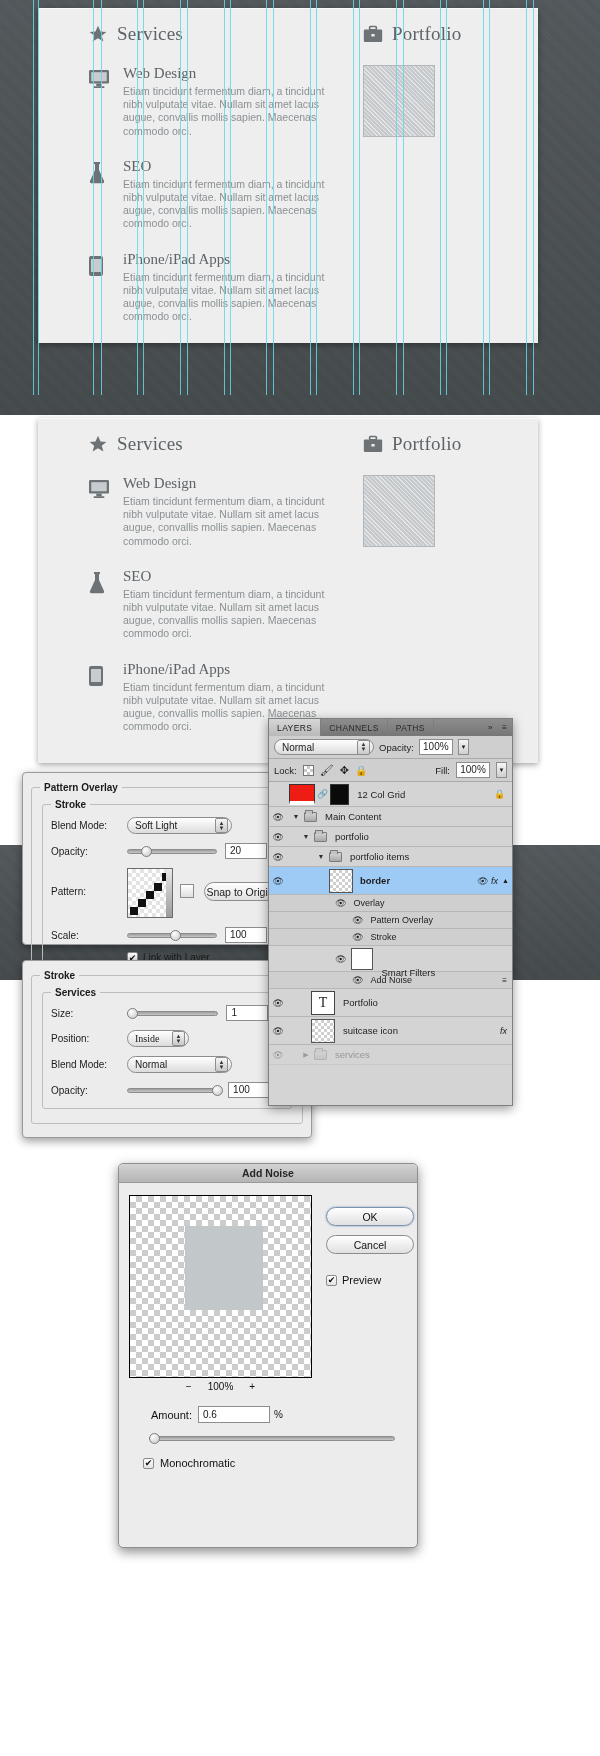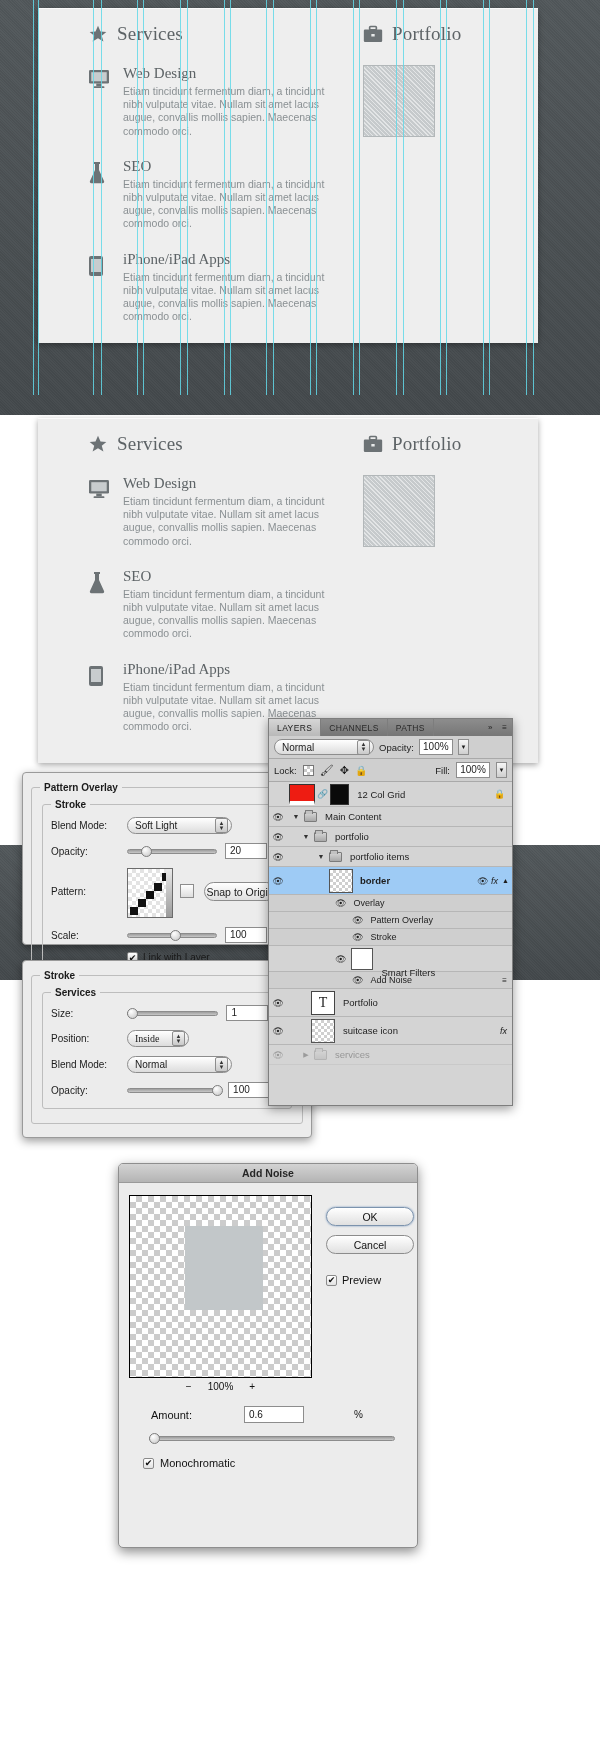--- a/index.html
+++ b/index.html
@@ -617,23 +617,23 @@
     <div style="margin-left:14px;padding-top:12px;">
       <div class="btn default">OK</div>
       <div class="btn" style="margin-top:9px;">Cancel</div>
       <div style="display:flex;align-items:center;gap:5px;margin-top:20px;">
         <span class="chk">✔</span>
         <span>Preview</span>
       </div>
     </div>
   </div>
 
-  <div style="display:flex;align-items:center;padding:14px 0 0 32px;gap:46px;">
+  <div style="display:flex;align-items:center;padding:14px 0 0 32px;">
     <span>Amount:</span>
-    <span class="num" style="width:60px;height:17px;margin-left:6px;line-height:15px;">0.6</span>
+    <span class="num" style="width:72px;height:17px;margin-left:6px;line-height:15px;">0.6</span>
     <span class="unit">%</span>
   </div>
 
   <div style="padding:8px 22px 0 30px;">
     <div class="slider" style="margin:0;">
       <div class="track"></div>
       <div class="knob" style="left:0%;"></div>
     </div>
   </div>
 

